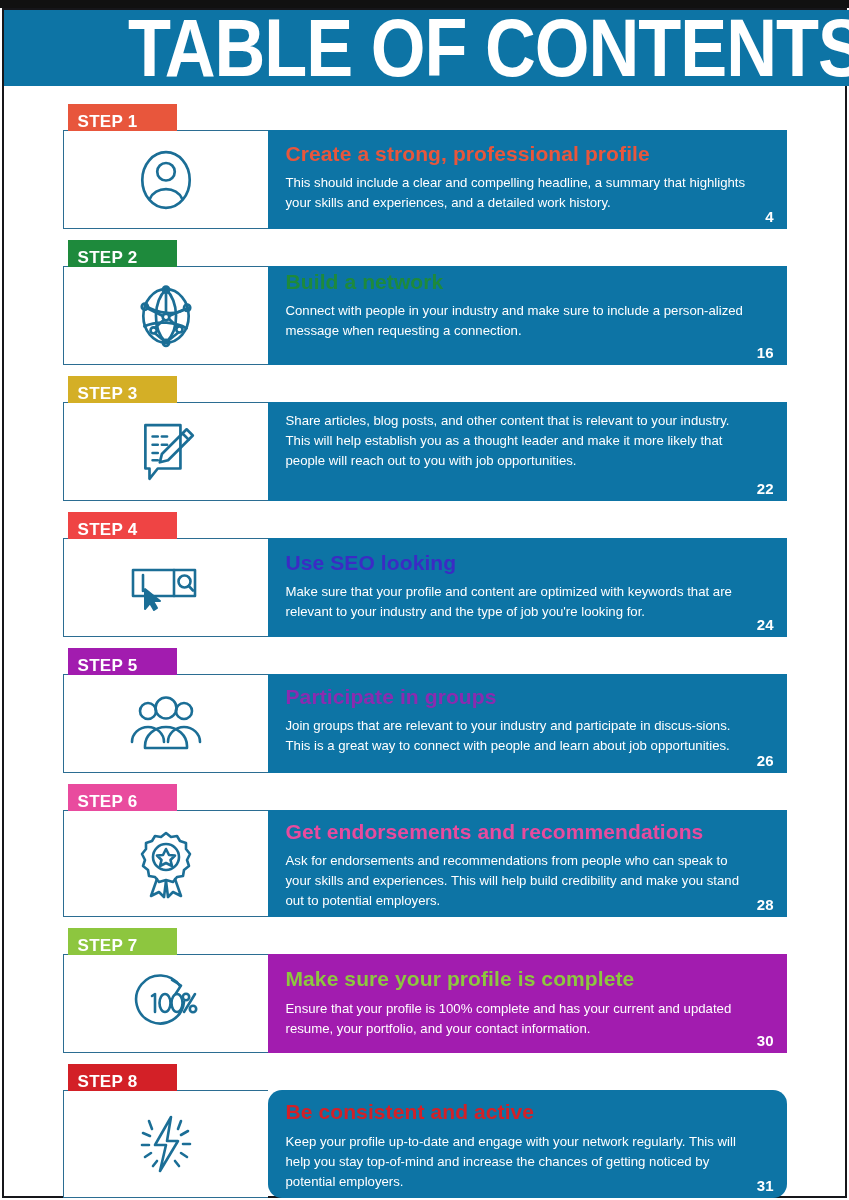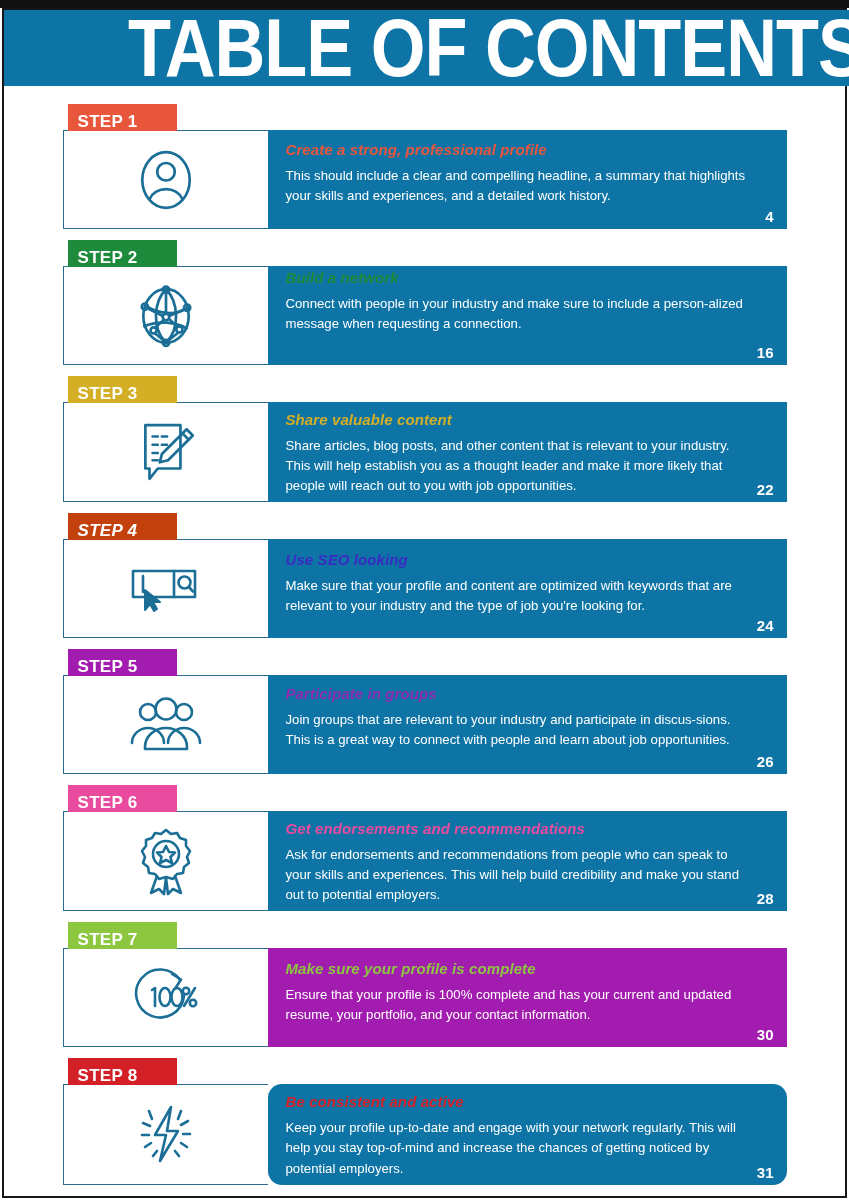--- a/index.html
+++ b/index.html
@@ -118,26 +118,25 @@
   }
   .content-box {
     flex: 1 1 auto;
     background: #0D74A5;
     box-sizing: border-box;
     padding: 9px 16px 6px 18px;
     position: relative;
     color: #ffffff;
   }
   .content-title {
-    font-size: 15px;
+    font-size: 21px;
     font-weight: bold;
     line-height: 1.2;
     margin-bottom: 7px;
     letter-spacing: 0.1px;
-    font-style: italic;
   }
   .content-desc {
     font-size: 13.2px;
     line-height: 1.52;
     color: #ffffff;
     max-width: 470px;
   }
   .page-num {
     position: absolute;
     right: 13px;
@@ -215,26 +214,25 @@
             <span>
               <svg width="62" height="66" viewBox="0 0 60 64">
                 <path d="M10 6 H44 V48 H22 L14 58 V48 H10 Z" fill="none" stroke="#1B6E96" stroke-width="2.6" stroke-linecap="round" stroke-linejoin="round"></path>
                 <path d="M17 17 H33 M17 25 H31 M17 33 H25 M17 40 H23" fill="none" stroke="#1B6E96" stroke-width="2.6" stroke-linecap="round" stroke-linejoin="round" stroke-dasharray="5 4"></path>
                 <path d="M50 10 L56 16 L32 40 L24 42 L26 34 Z" fill="none" stroke="#1B6E96" stroke-width="2.6" stroke-linecap="round" stroke-linejoin="round"></path>
                 <path d="M46 14 L52 20" fill="none" stroke="#1B6E96" stroke-width="2.6" stroke-linecap="round" stroke-linejoin="round"></path>
               </svg>
             </span>
           </div>
           <div class="content-box" style="background: rgb(13, 116, 165);">
-            <div class="content-title" style="color: rgb(212, 175, 38);">Share valuable content</div>
             <div class="content-desc">Share articles, blog posts, and other content that is relevant to your industry. This will help establish you as a thought leader and make it more likely that people will reach out to you with job opportunities.</div>
             <div class="page-num">22</div>
           </div>
         </div></div>
-      <div class="step-row" data-row="3"><div class="step-tab" style="background: #c2410c; font-style: italic;">STEP 4</div><div class="step-body">
+      <div class="step-row" data-row="3"><div class="step-tab" style="background: #ef4444;">STEP 4</div><div class="step-body">
           <div class="icon-box" style="border-color: rgb(43, 109, 146);">
             <span>
               <svg width="78" height="52" viewBox="0 0 78 52">
                 <rect x="6" y="8" width="62" height="26" fill="none" stroke="#1B6E96" stroke-width="2.6" stroke-linecap="round" stroke-linejoin="round"></rect>
                 <path d="M47 8 V34" fill="none" stroke="#1B6E96" stroke-width="2.6" stroke-linecap="round" stroke-linejoin="round"></path>
                 <circle cx="57.5" cy="19.5" r="6" fill="none" stroke="#1B6E96" stroke-width="2.6" stroke-linecap="round" stroke-linejoin="round"></circle>
                 <path d="M61.8 24 L66 28.5" fill="none" stroke="#1B6E96" stroke-width="2.6" stroke-linecap="round" stroke-linejoin="round"></path>
                 <path d="M16 13 V29" fill="none" stroke="#1B6E96" stroke-width="2.6" stroke-linecap="round" stroke-linejoin="round"></path>
                 <path d="M18 27 L18 47 L23 41 L27 48 L30 46 L26 39 L33 39 Z" fill="#1B6E96" stroke="#1B6E96" stroke-width="2" stroke-linejoin="round"></path>
               </svg>

